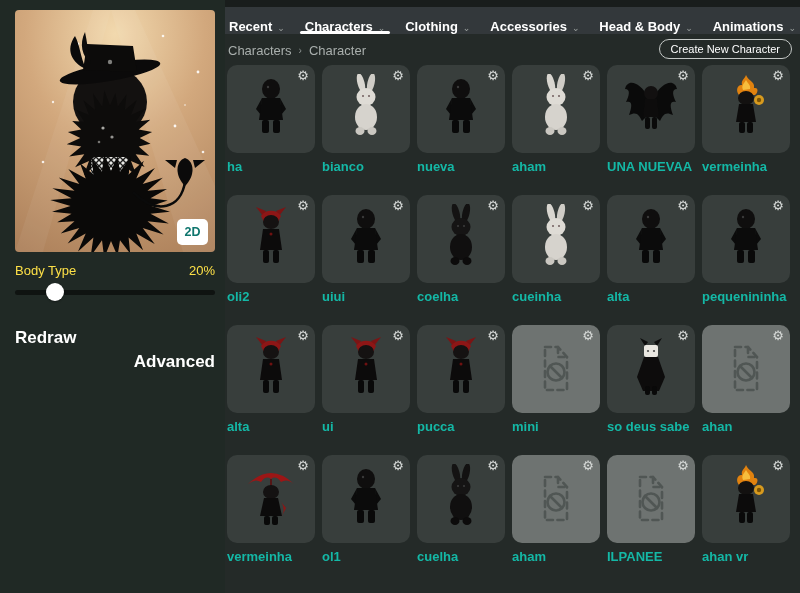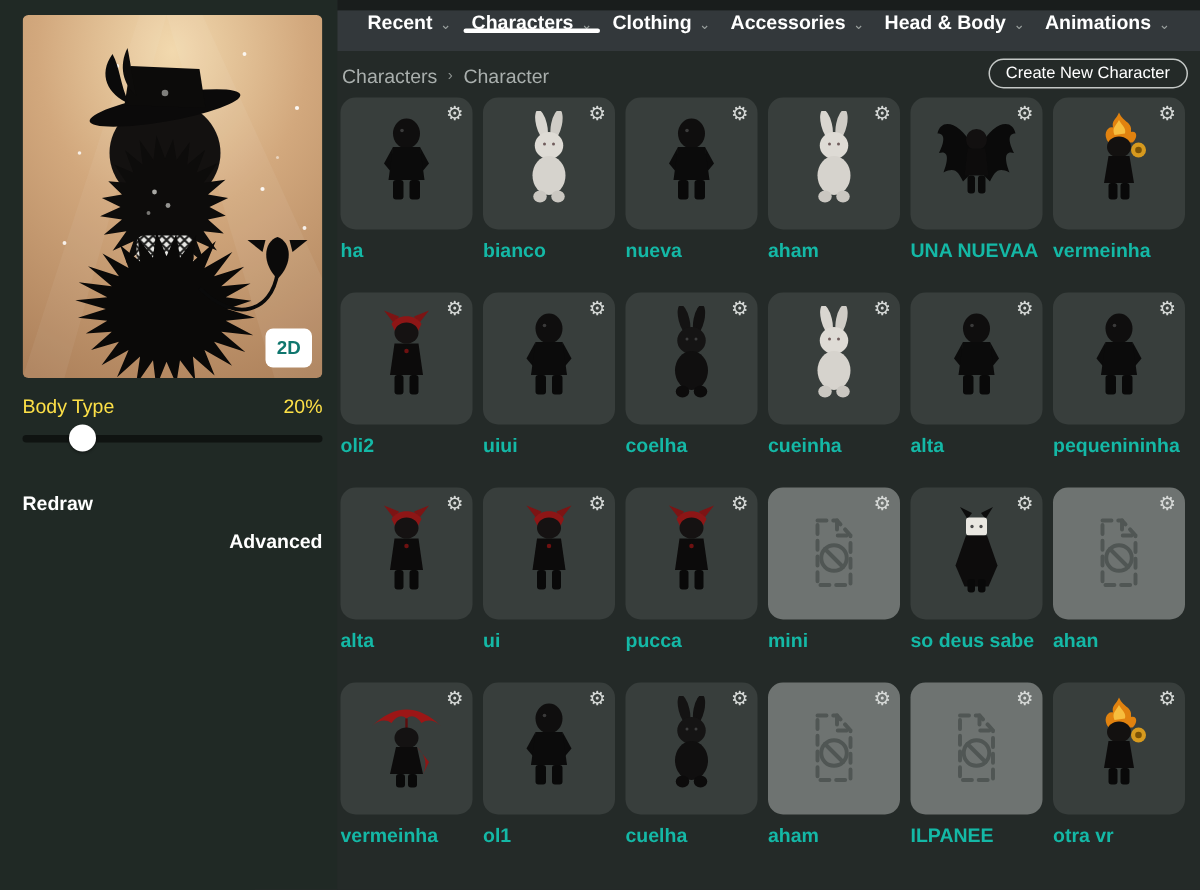--- a/index.html
+++ b/index.html
@@ -17,27 +17,27 @@
     display:flex;align-items:center;justify-content:center;}
   .body-type-row{position:absolute;left:15px;right:10px;top:263px;display:flex;justify-content:space-between;
     color:#fde047;font-size:13px;}
   .slider{position:absolute;left:15px;right:10px;top:283px;height:18px;cursor:pointer;}
   .slider-track{position:absolute;top:7px;left:0;right:0;height:5px;border-radius:3px;background:#0f1311;}
   .slider-thumb{position:absolute;top:0;width:18px;height:18px;border-radius:50%;background:#ffffff;
     box-shadow:0 1px 2px rgba(0,0,0,.4);}
   .redraw-row{position:absolute;left:15px;right:10px;top:328px;display:flex;justify-content:space-between;
     align-items:baseline;color:#ffffff;}
   .hint-text{font-size:12px;}
-  .link{font-size:13px;font-weight:700;color:#ffffff;cursor:pointer;}
+  .link{font-size:17px;font-weight:700;color:#ffffff;cursor:pointer;}
   .advanced-row{position:absolute;right:10px;top:352px;}
   
   .main{position:absolute;left:225px;top:0;width:575px;height:593px;background:#242a28;}
   .top-strip{height:7px;background:#191d1c;}
-  .tab-bar{height:27px;background:#33383b;display:flex;align-items:flex-start;justify-content:space-between;
-    padding:0 20px;}
+  .tab-bar{height:27px;background:#33383b;display:flex;align-items:flex-end;justify-content:space-between;
+    padding:0 4px;}
   .tab{position:relative;display:flex;align-items:center;gap:5px;color:#ffffff;font-size:13px;font-weight:700;
     cursor:pointer;}
   .tab .chev{color:#9aa09e;font-size:9px;font-weight:400;transform:translateY(1px);}
   .tab.active::after{content:"";position:absolute;left:-5px;right:-5px;bottom:0;height:3px;background:#ffffff;
     border-radius:2px;}
   .context-row{position:relative;height:31px;}
   .breadcrumb{position:absolute;left:3px;top:9px;color:#a9afad;font-size:13px;display:flex;gap:7px;
     align-items:center;}
   .crumb{cursor:pointer;}
   .crumb-sep{font-size:10px;color:#8d9391;}
@@ -525,16 +525,16 @@
     <path d="M30,6 C32,10 35,11 34,15 L27,16 C25,11 28,10 30,6 Z" fill="#f7bd3d"></path>
     <ellipse cx="30" cy="24" rx="8" ry="7" fill="#131110"></ellipse>
     <path d="M23,30 L37,30 L40,48 L20,48 Z" fill="#0c0b0b"></path>
     <rect x="23" y="48" width="6" height="11" rx="2" fill="#090909"></rect>
     <rect x="31" y="48" width="6" height="11" rx="2" fill="#090909"></rect>
     <circle cx="43" cy="26" r="5" fill="#d79a1e"></circle>
               <circle cx="43" cy="26" r="2.2" fill="#7c5306"></circle>
             </svg></span>
           <span class="gear">⚙</span>
         </div>
-        <div class="cname">otra vr</div>
+        <div class="cname">ahan vr</div>
       </div>
     </div>
 </div>
 
 </body></html>

